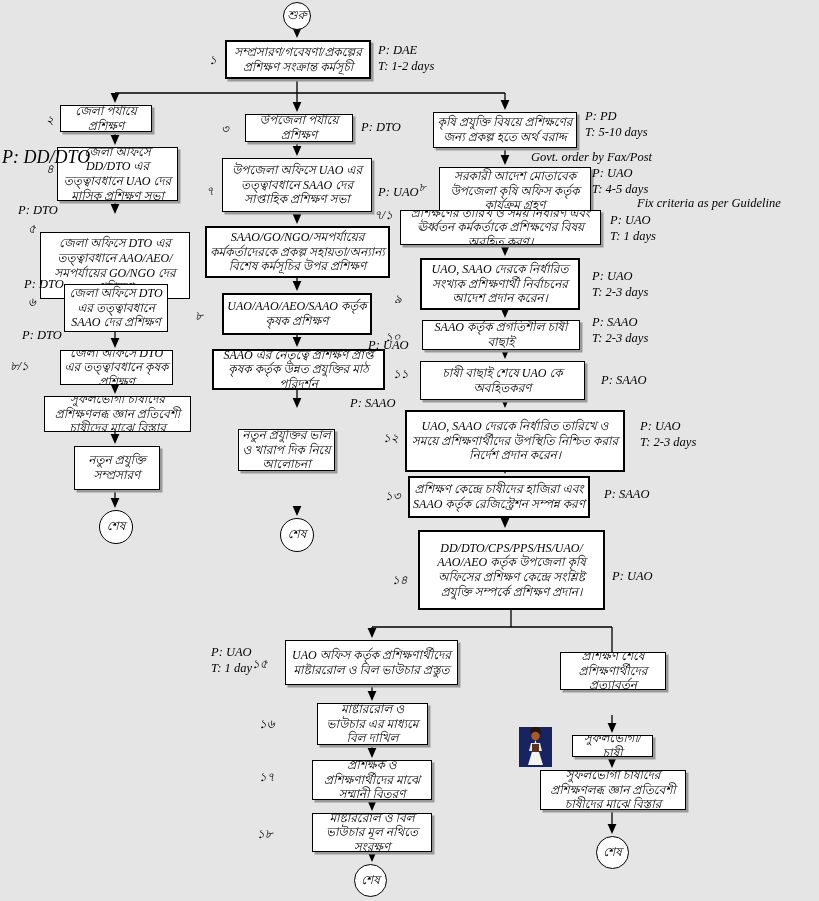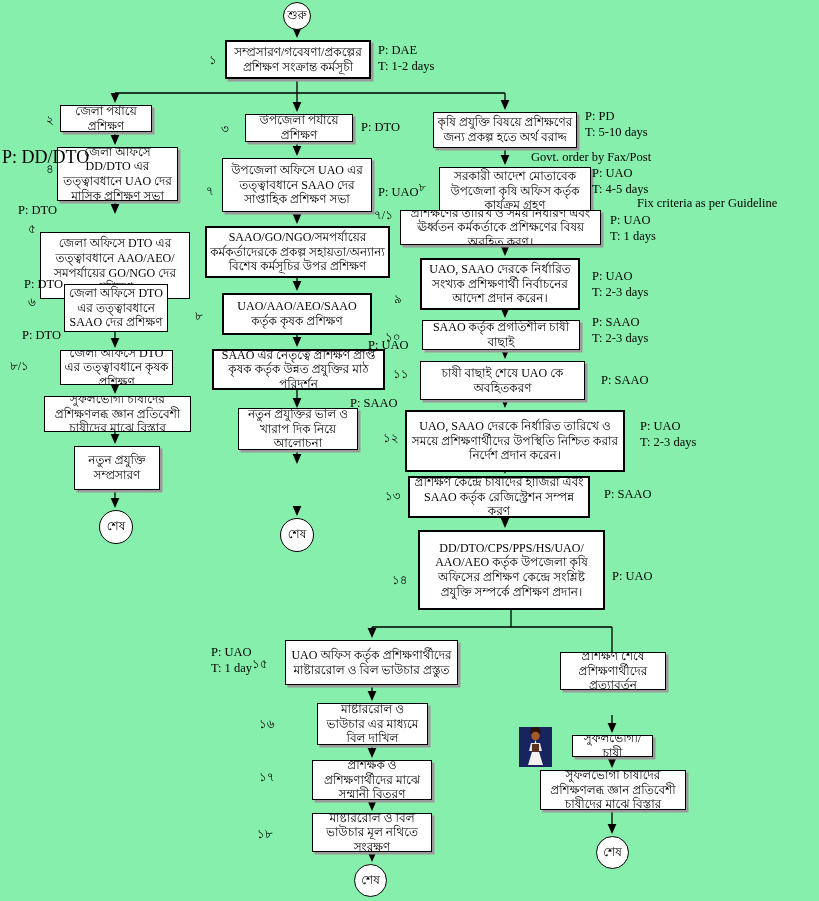--- a/index.html
+++ b/index.html
@@ -1,17 +1,17 @@
 <!DOCTYPE html>
 <html><head>
 <meta charset="utf-8">
 <style>
   html,body{margin:0;padding:0;background:#fff;}
-  #canvas{position:relative;width:819px;height:901px;background:#86efac;
-          font-family:"Liberation Serif","DejaVu Serif",serif;color:#000;}
+  #canvas{position:relative;width:819px;height:901px;background:#e5e5e5;
+          font-family:"Liberation Serif","DejaVu Serif",serif;color:#000;font-style:italic;}
   #wires{position:absolute;left:0;top:0;z-index:0;}
   .node{position:absolute;z-index:2;background:#fff;border:1px solid #000;
         display:flex;align-items:center;justify-content:center;text-align:center;
         font-size:12px;line-height:1.22;padding:1px 3px;box-sizing:border-box;overflow:hidden;}
   .sh{box-shadow:2.5px 2.5px 0 #9a9a9a;}
   .b2{border-width:2px;}
   .circle{position:absolute;z-index:2;background:#fff;border:1.4px solid #000;border-radius:50%;
         display:flex;align-items:center;justify-content:center;font-size:12px;box-sizing:border-box;overflow:hidden;}
   .num{position:absolute;z-index:3;font-size:12px;background:transparent;}
   .ann{position:absolute;z-index:3;font-size:12.5px;line-height:1.3;white-space:nowrap;}
@@ -112,21 +112,21 @@
 
   <div class="node b2" style="left:205px;top:226px;width:185px;height:52px;">SAAO/GO/NGO/সমপর্যায়ের কর্মকর্তাদেরকে প্রকল্প সহায়তা/অন্যান্য বিশেষ কর্মসূচির উপর প্রশিক্ষণ</div>
 
   <div class="node b2" style="left:222px;top:293px;width:150px;height:42px;">UAO/AAO/AEO/SAAO কর্তৃক কৃষক প্রশিক্ষণ</div>
   <div class="num" style="left:195px;top:307px;">৮</div>
   <div class="ann" style="left:368px;top:337px;">P: UAO</div>
 
   <div class="node b2" style="left:212px;top:349px;width:173px;height:41px;">SAAO এর নেতৃত্বে প্রশিক্ষণ প্রাপ্ত কৃষক কর্তৃক উন্নত প্রযুক্তির মাঠ পরিদর্শন</div>
   <div class="ann" style="left:350px;top:395px;">P: SAAO</div>
 
-  <div class="node sh" style="left:238px;top:408px;width:120px;height:42px;">নতুন প্রযুক্তির ভাল ও খারাপ দিক নিয়ে আলোচনা</div>
+  <div class="node sh" style="left:238px;top:429px;width:97px;height:42px;">নতুন প্রযুক্তির ভাল ও খারাপ দিক নিয়ে আলোচনা</div>
 
 
   <div class="circle" style="left:280px;top:518px;width:34px;height:34px;">শেষ</div>
 
   <div class="node sh" style="left:433px;top:112px;width:144px;height:36px;">কৃষি প্রযুক্তি বিষয়ে প্রশিক্ষণের জন্য প্রকল্প হতে অর্থ বরাদ্দ</div>
   <div class="ann" style="left:585px;top:108px;">P: PD</div>
   <div class="ann" style="left:585px;top:124px;">T: 5-10 days</div>
 
   <div class="ann" style="left:531px;top:149px;">Govt. order by Fax/Post</div>
 

